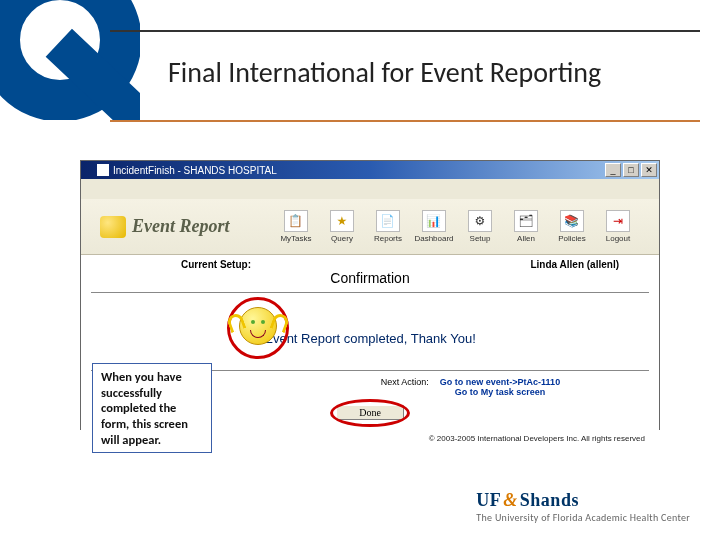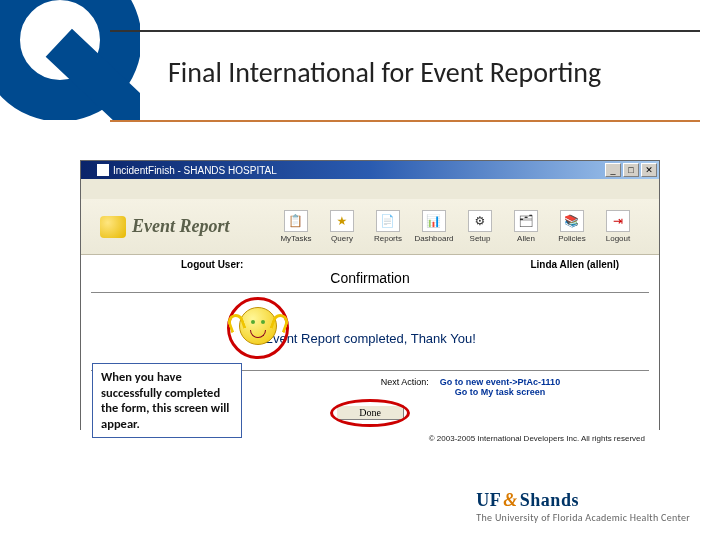--- a/index.html
+++ b/index.html
@@ -45,21 +45,21 @@
   .thanks { text-align: center; font-family: Verdana, sans-serif; font-size: 13px; color: #002766; margin-top: 24px; }
 
   .actions { font-family: Tahoma, sans-serif; font-size: 9px; text-align: center; margin: 6px 0 0 190px; }
   .actions .label { display: inline-block; width: 70px; color: #000; }
   .actions a { color: #003399; font-weight: bold; text-decoration: none; }
   .done-row { text-align: center; margin: 8px 0 2px; position: relative; }
   .done-btn { display: inline-block; padding: 1px 22px; font-size: 10px; font-family: Liberation Serif, serif; background: #ece9d8; border: 1px solid #808080; border-top-color: #fff; border-left-color: #fff; cursor: pointer; }
   .done-ring { position: absolute; left: 50%; top: -6px; transform: translateX(-50%); width: 80px; height: 28px; border: 3px solid #cc0000; border-radius: 50%; pointer-events: none; }
   .copyright { position: absolute; right: 14px; bottom: 6px; font-size: 8px; color: #222; }
 
-  .callout { position: absolute; left: 92px; top: 363px; width: 150px; background: #fff; border: 1px solid #3a5ea8; padding: 5px 8px; font-family: Calibri, Arial, sans-serif; font-size: 12.5px; line-height: 1.25; font-weight: bold; color: #111; }
+  .callout { position: absolute; left: 92px; top: 363px; width: 120px; background: #fff; border: 1px solid #3a5ea8; padding: 5px 8px; font-family: Calibri, Arial, sans-serif; font-size: 12.5px; line-height: 1.25; font-weight: bold; color: #111; }
 
   .footer-logo { position: absolute; right: 30px; bottom: 16px; text-align: left; }
   .footer-logo .main { font-family: Georgia, "Times New Roman", serif; font-size: 18px; color: #003466; font-weight: bold; letter-spacing: 0.5px; }
   .footer-logo .amp { color: #d97a00; font-style: italic; margin: 0 2px; }
   .footer-logo .sub { font-size: 10px; color: #666; letter-spacing: 0.3px; text-align: right; }
 </style>
 </head>
 <body>
 
 <div class="slide">
@@ -135,21 +135,21 @@
             <div class="ticon">
               <span style="color:#c00">⇥</span>
             </div>
             <span>Logout</span>
           </div>
       </div>
     </div>
 
     <div class="content">
       <div class="user-row">
-        <span>Logout User:</span>
+        <span>Current Setup:</span>
         <span>Linda Allen (allenl)</span>
       </div>
       <div class="conf-head">Confirmation</div>
       <hr class="divider">
 
       <div class="msg-area">
         <div class="smiley-ring"></div>
         <div class="smiley">
           <span class="eye l"></span>
             <span class="eye r"></span>

